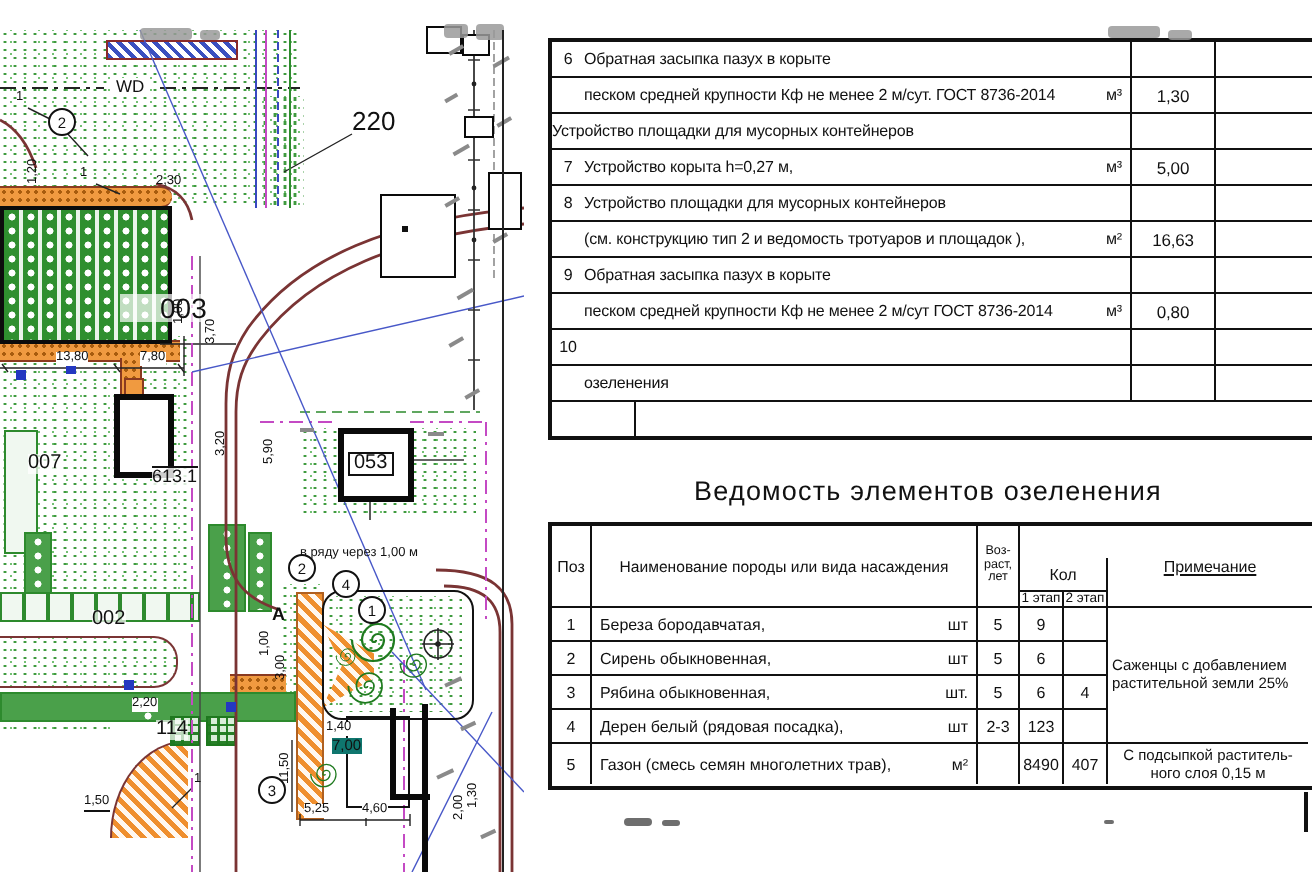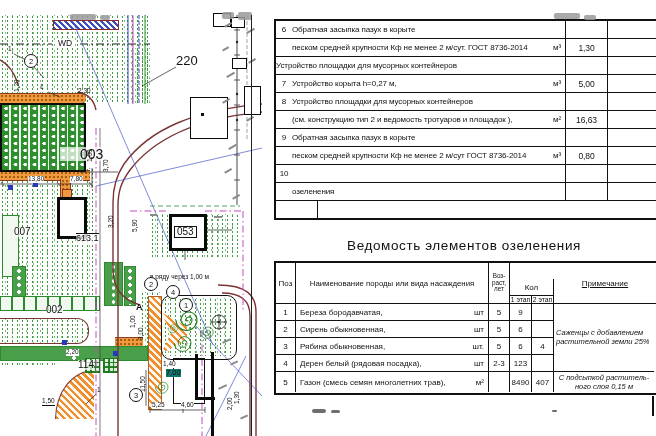--- a/index.html
+++ b/index.html
@@ -65,21 +65,21 @@
   .gh{border-right:1px solid #111;display:flex;align-items:center;justify-content:center;
       text-align:center;box-sizing:border-box;}
   .gbody{display:flex;height:89px;}
   .gleft{width:278px;}
   .grow{display:flex;height:17px;border-bottom:1px solid #111;box-sizing:border-box;}
   .grow.last{height:20px;border-bottom:none;}
   .gc{border-right:1px solid #111;display:flex;align-items:center;justify-content:center;
       box-sizing:border-box;}
   .gc.name{justify-content:flex-start;padding:0 4px;}
   .gc .gunit{margin-left:auto;padding-left:3px;}
-  .gnote{width:100px;display:flex;flex-direction:column;font-size:7.5px;line-height:1.15;font-style:italic;}
+  .gnote{width:100px;display:flex;flex-direction:column;font-size:7.5px;line-height:1.15;}
   .gnote1{height:68px;border-bottom:1px solid #111;display:flex;flex-direction:column;
           align-items:flex-start;justify-content:center;padding:0 2px;box-sizing:border-box;}
   .gnote2{flex:1;display:flex;flex-direction:column;align-items:center;justify-content:center;
           text-align:center;padding:0 1px;box-sizing:border-box;}
   svg{position:absolute;left:0;top:0;}
 </style>
 </head>
 <body>
 
 <div id="app">

